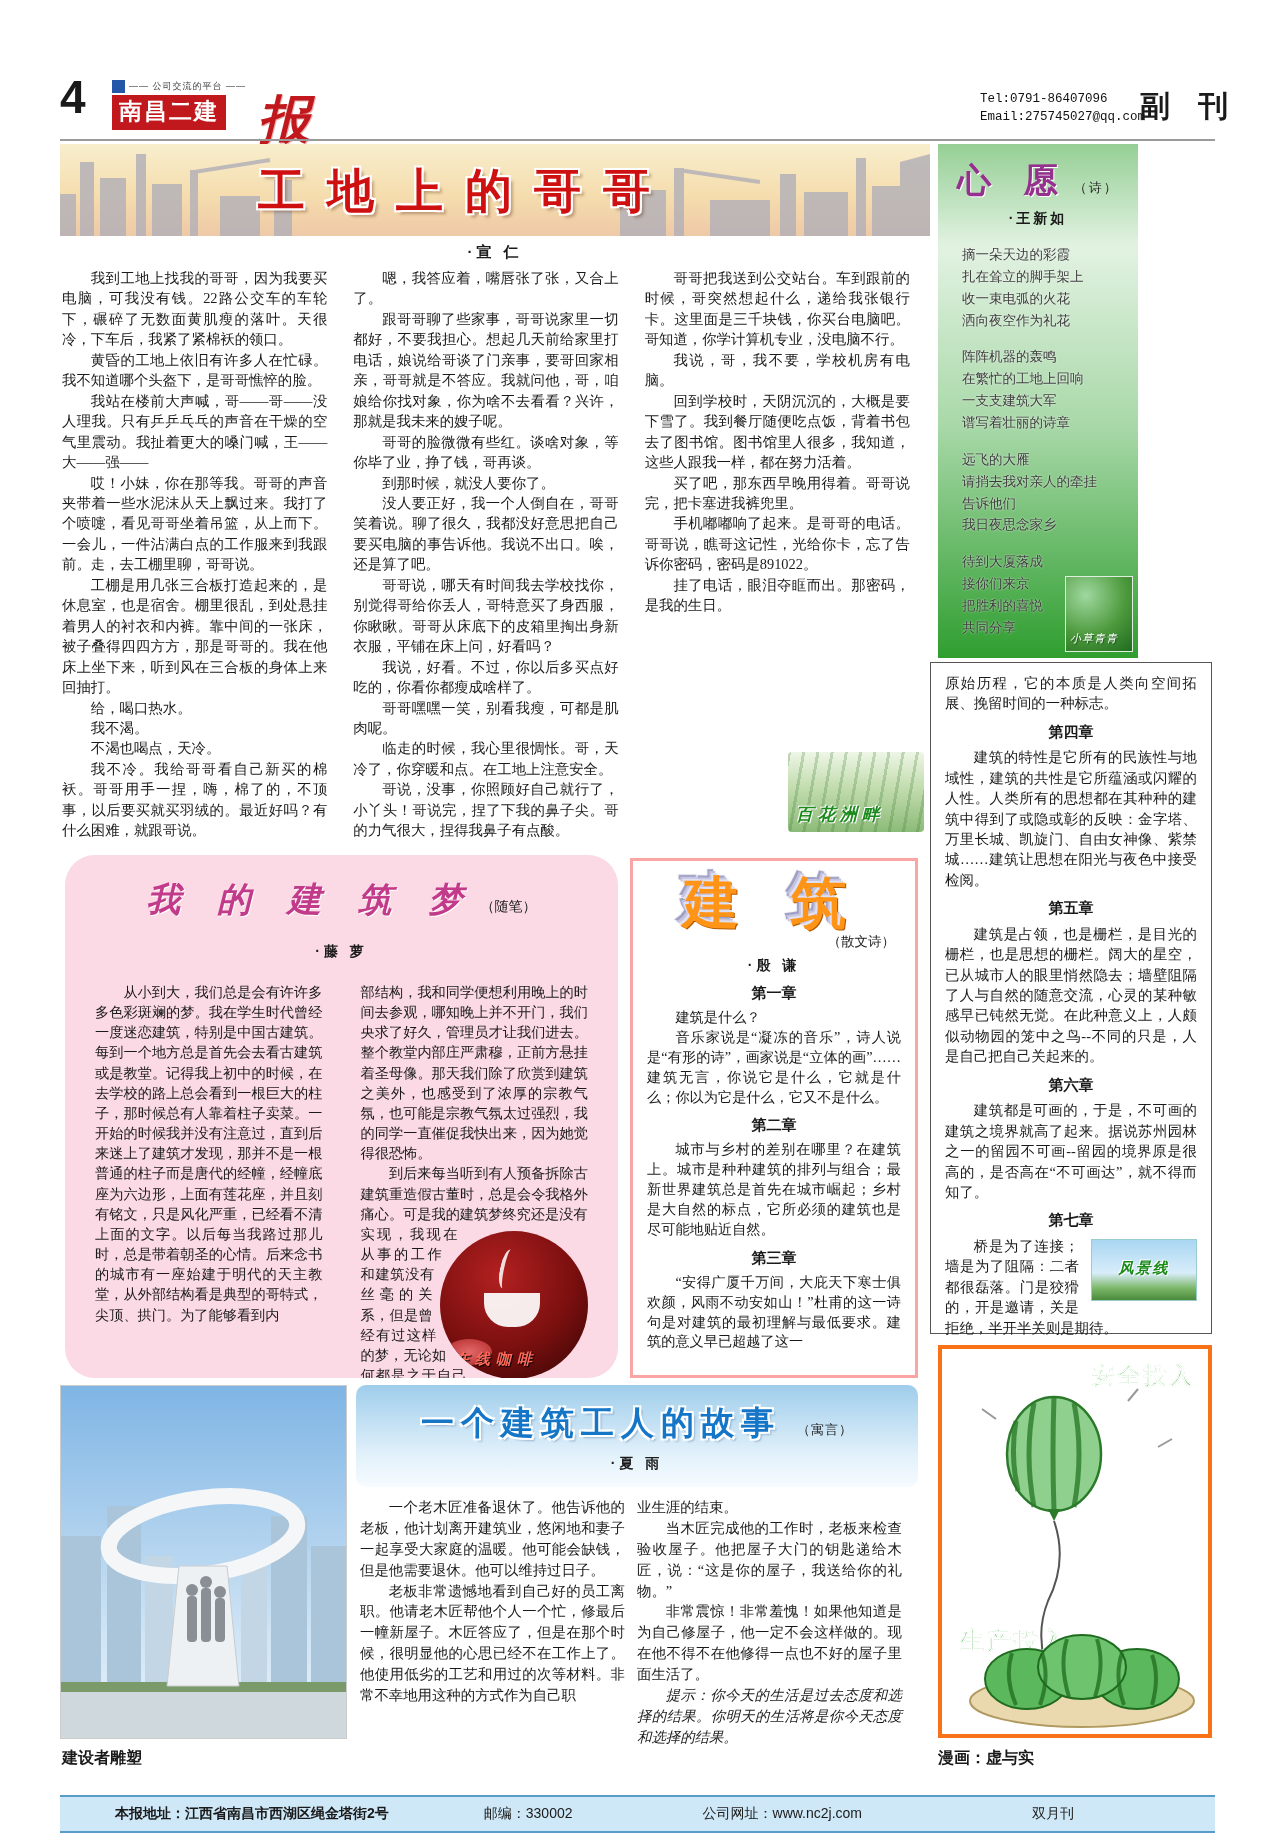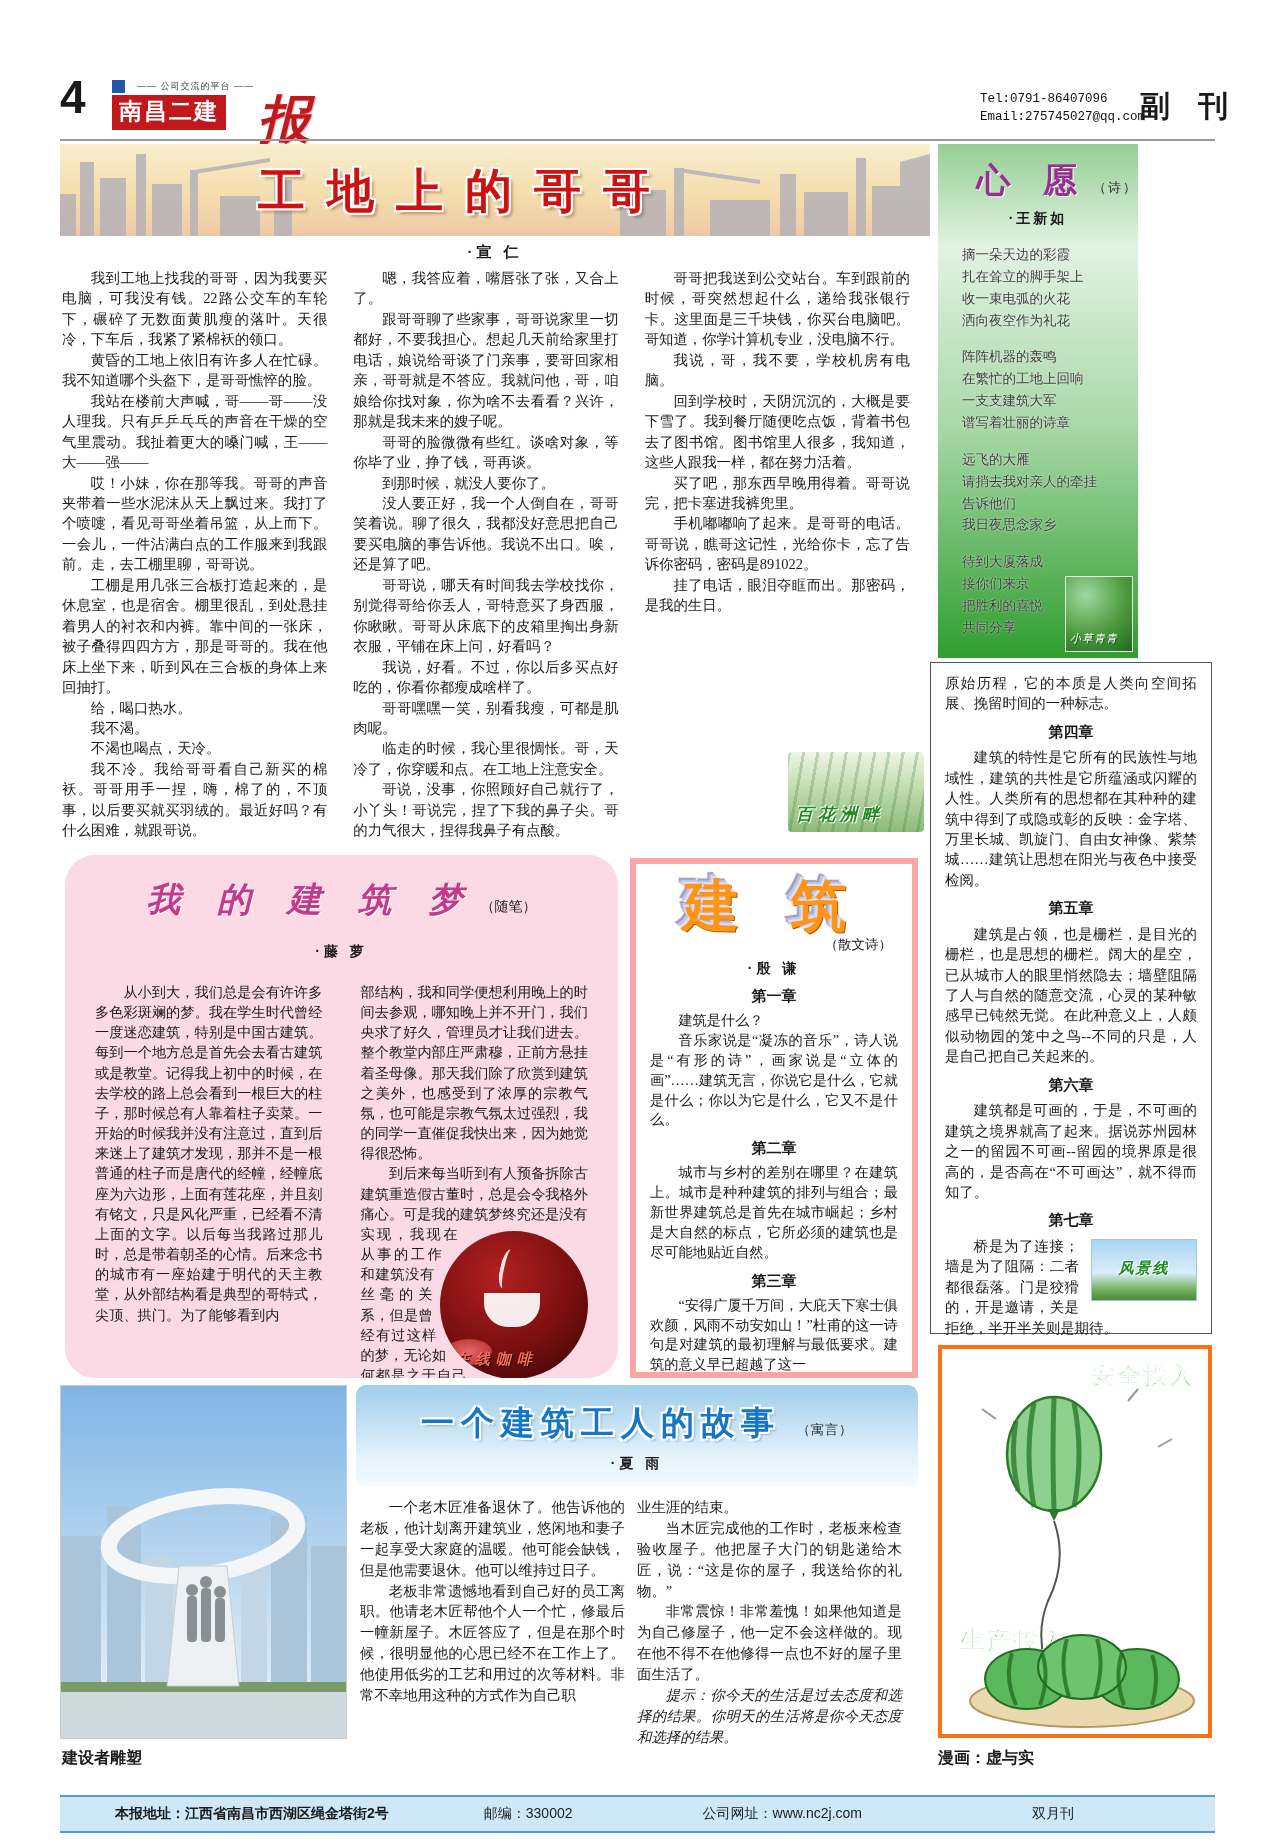--- a/index.html
+++ b/index.html
@@ -2,21 +2,21 @@
 <html><head>
 <meta charset="utf-8">
 <style>
   html,body{margin:0;padding:0;background:#e8e8e8;}
   .page{position:relative;width:1275px;height:1842px;background:#fff;margin:0 auto;
         font-family:"Liberation Serif","DejaVu Serif",serif;color:#1a1a1a;overflow:hidden;}
   
   .pagenum{position:absolute;left:60px;top:74px;font-family:"Liberation Sans",sans-serif;
            font-size:46px;font-weight:bold;line-height:1;}
   .logo{position:absolute;left:112px;top:80px;width:190px;}
-  .logo-tagrow{display:flex;align-items:center;gap:12px;}
+  .logo-tagrow{display:flex;align-items:center;gap:4px;}
   .logo-sq{width:13px;height:13px;background:#2457a8;display:inline-block;}
   .logo-tag{font-family:"Liberation Sans",sans-serif;font-size:9px;color:#444;letter-spacing:1px;white-space:nowrap;}
   .logo-red{display:inline-block;background:#c0181c;color:#fff;font-family:"Liberation Sans",sans-serif;
             font-weight:bold;font-size:23px;padding:1px 7px 3px;letter-spacing:2px;margin-top:2px;}
   .logo-bao{position:absolute;left:146px;top:14px;color:#c0181c;font-size:52px;font-weight:bold;
             font-style:italic;line-height:1;text-shadow:1px 1px 0 #e9b0b0;}
   .contact{position:absolute;left:980px;top:90px;font-family:"Liberation Mono",monospace;
            font-size:12.5px;line-height:1.45;color:#111;}
   .fukan{position:absolute;left:1140px;top:86px;font-family:"Liberation Sans",sans-serif;
          font-size:30px;font-weight:bold;letter-spacing:10px;}
@@ -39,21 +39,21 @@
   
   .stamp-bhzp{position:absolute;left:788px;top:752px;width:136px;height:80px;border-radius:4px;
               background:linear-gradient(180deg,#eef6e6 0%,#c2dcae 45%,#8cbb79 100%);overflow:hidden;}
   .stamp-bhzp .willow{position:absolute;left:0;top:0;width:100%;height:100%;
      background:repeating-linear-gradient(100deg,rgba(60,120,50,.25) 0 3px,transparent 3px 14px);}
   .stamp-bhzp span{position:absolute;left:8px;bottom:6px;font-size:17px;font-weight:bold;font-style:italic;
      color:#1d8a1d;letter-spacing:5px;text-shadow:1px 1px 0 #fff,-1px -1px 0 #fff;}
   
   .poembox{position:absolute;left:938px;top:144px;width:200px;height:514px;overflow:hidden;
            background:linear-gradient(180deg,#95cf95 0%,#e2f2e2 20%,#a8d8a8 55%,#2f9e2f 100%);}
-  .poem-titlerow{position:absolute;left:0;top:14px;width:100%;text-align:right;}
+  .poem-titlerow{position:absolute;left:0;top:14px;width:100%;text-align:center;}
   .poem-title{font-size:34px;font-weight:bold;color:#95308e;letter-spacing:12px;
               text-shadow:1px 1px 0 #fff;}
   .poem-genre{font-size:13px;color:#222;letter-spacing:2px;}
   .poem-author{position:absolute;left:0;top:66px;width:100%;text-align:center;
                font-family:"Liberation Sans",sans-serif;font-weight:bold;font-size:14px;letter-spacing:3px;}
   .stanzas{position:absolute;left:24px;top:100px;right:10px;}
   .stanza{white-space:pre-line;font-size:13.5px;line-height:1.62;color:#3c3c3c;margin:0 0 15px;
           text-shadow:0 0 2px rgba(255,255,255,.9);}
   .grassimg{position:absolute;right:5px;bottom:6px;width:66px;height:74px;border:1px solid #dfeedf;
             background:radial-gradient(circle at 30% 25%,#9fd89f 0%,#4d9a3d 55%,#1f6b1f 100%);overflow:hidden;}
@@ -89,21 +89,21 @@
           shape-outside:circle(50%);}
   .coffee .cup{position:absolute;left:44px;top:62px;width:56px;height:34px;background:#fff;opacity:.92;
                border-radius:0 0 24px 24px;}
   .coffee .steam{position:absolute;left:60px;top:18px;width:10px;height:40px;border-left:4px solid rgba(255,255,255,.85);
                border-radius:50%;transform:rotate(12deg);}
   .coffee .flower{position:absolute;left:6px;bottom:14px;width:46px;height:26px;border-radius:50%;
                background:radial-gradient(#ff8080,#c03030);opacity:.8;}
   .coffee span{position:absolute;left:14px;bottom:8px;font-size:15px;font-weight:bold;font-style:italic;
                color:#ff6a5a;letter-spacing:6px;text-shadow:1px 1px 1px #000;}
   
-  .midbox{position:absolute;left:630px;top:858px;width:288px;height:520px;border:6px solid #fca5a5;
+  .midbox{position:absolute;left:630px;top:858px;width:288px;height:520px;border:3px solid #fca5a5;
           box-sizing:border-box;padding:8px 14px;overflow:hidden;}
   .mid-titlerow{text-align:center;margin-top:6px;}
   .mid-title{font-family:"Liberation Sans",sans-serif;font-size:56px;font-weight:bold;color:#ff9416;
              letter-spacing:18px;line-height:1.0;
              text-shadow:-2px -2px 0 #e0e0f2,-4px -4px 0 #c4c4e0,-6px -6px 1px #9e9ec4,1px 1px 0 #b05a00;}
   .mid-genre{font-size:13.5px;color:#222;text-align:right;margin:2px 6px 0 0;}
   .mid-author{text-align:center;font-family:"Liberation Sans",sans-serif;font-weight:bold;
               font-size:14px;letter-spacing:4px;margin:6px 0 2px;}
   .midbox .body{font-size:14.2px;line-height:1.40;text-align:justify;}
   .midbox .body p{margin:0;text-indent:2em;}

